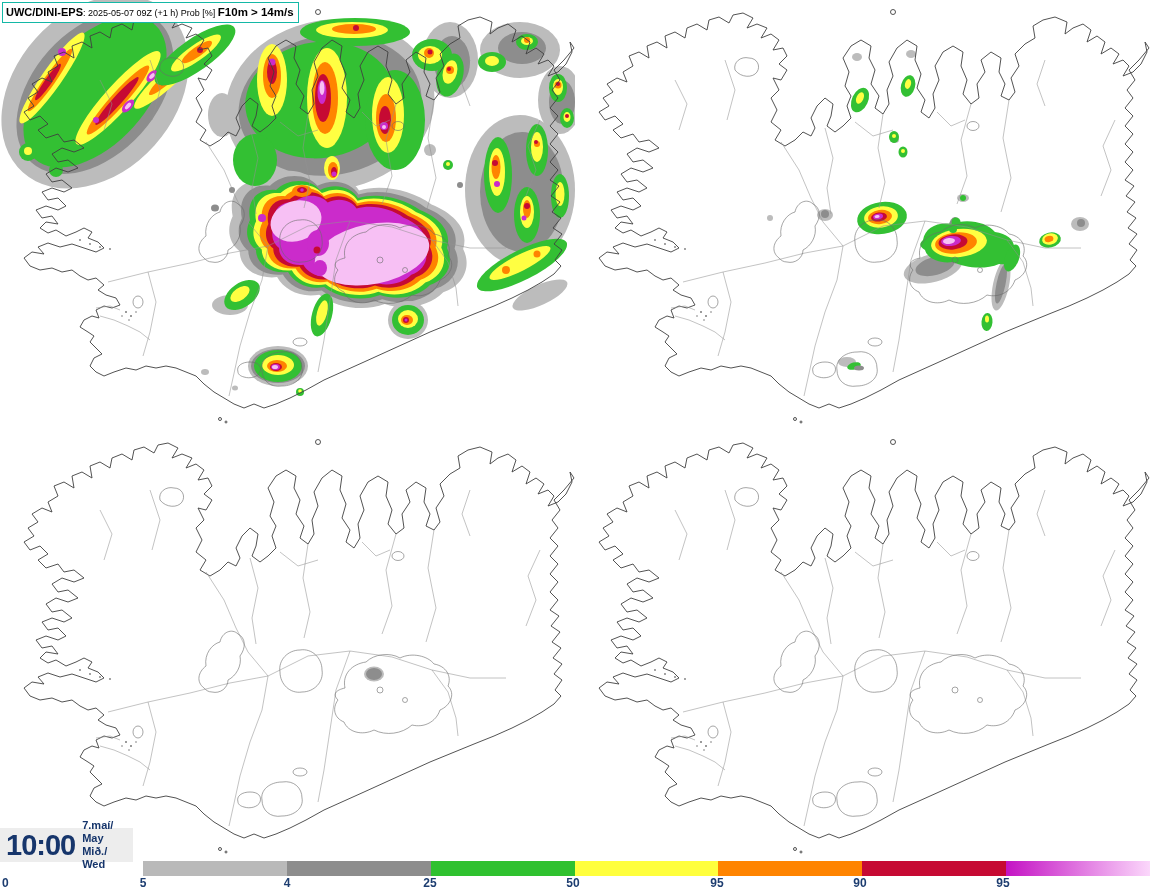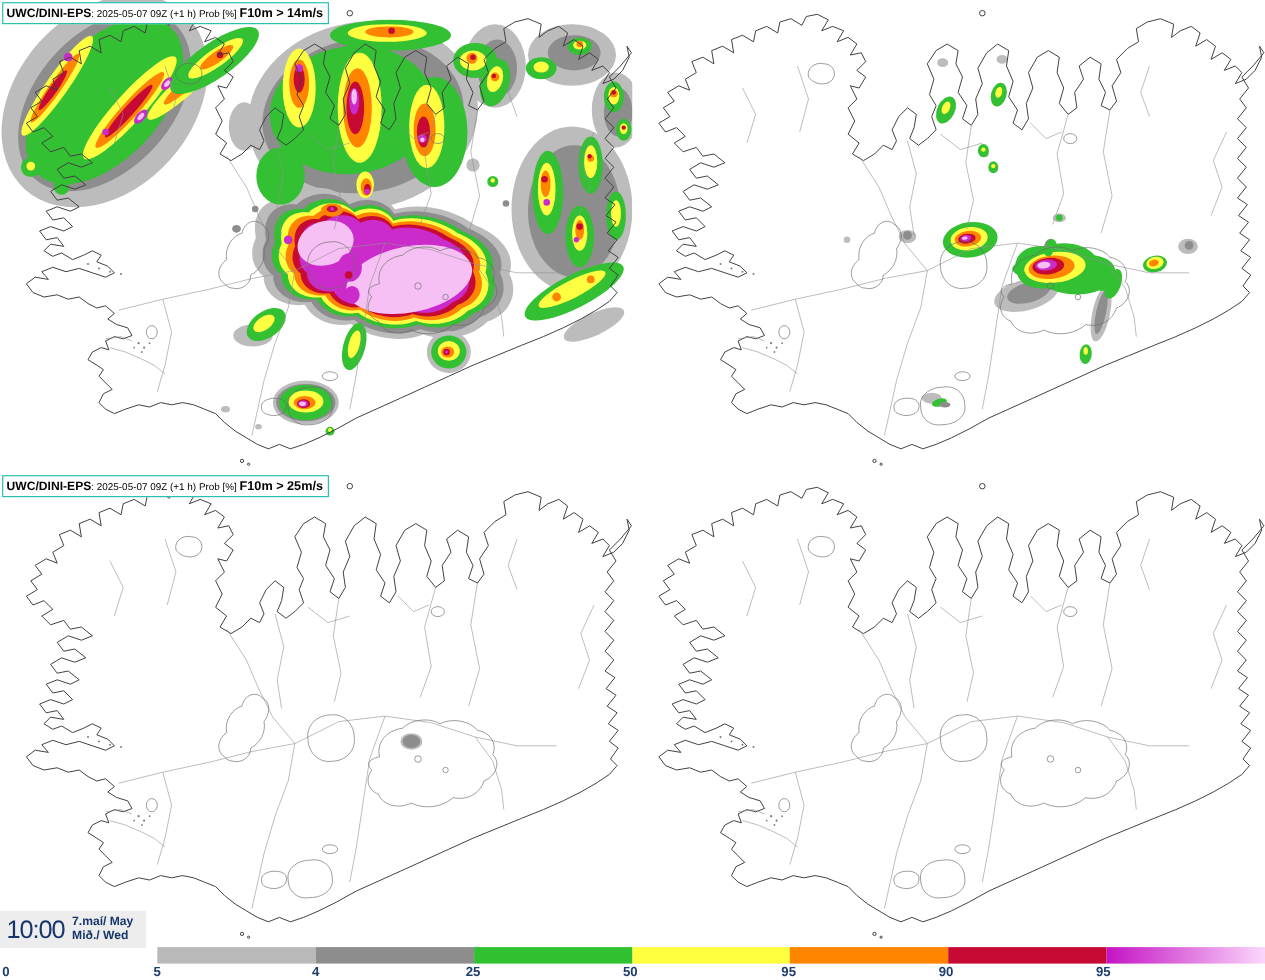--- a/index.html
+++ b/index.html
@@ -18,21 +18,21 @@
   .c-lgray{fill:#bcbcbc}.c-dgray{fill:#8d8d8d}.c-green{fill:#33c033}
   .c-yellow{fill:#ffff42}.c-orange{fill:#ff8400}.c-crimson{fill:#c60a33}
   .c-magenta{fill:#cb2bcb}.c-pink{fill:#f7c0f4}
   .coast{fill:none;stroke:#404040;stroke-width:0.9;stroke-linejoin:round;}
   .bound{fill:none;stroke:#919191;stroke-width:0.55;}
   .glac{fill:none;stroke:#6a6a6a;stroke-width:0.6;}
   .spk{fill:#7a7a7a;}
   
   #timestamp-box{position:absolute;left:0;top:828px;width:133px;height:34px;background:#ededed;
     display:flex;align-items:center;gap:7px;padding-left:6px;box-sizing:border-box;z-index:10;}
-  #time-value{font-size:23px;font-weight:normal;color:#16356b;letter-spacing:-1px;}
+  #time-value{font-size:29px;font-weight:bold;color:#16356b;letter-spacing:-1px;}
   .date-lines{display:flex;flex-direction:column;justify-content:center;}
   .date-line{font-size:11px;font-weight:bold;color:#16356b;line-height:13px;}
   #colorbar{position:absolute;left:143px;top:861px;width:1007px;height:15px;display:flex;z-index:10;}
   .cb-seg{flex:1 1 0;height:100%;}
   .tick{position:absolute;top:876px;font-size:12px;font-weight:600;color:#1d3d70;z-index:10;}
   .tick.mid{transform:translateX(-50%);}
   .tick.last{transform:translateX(-100%);margin-top:48px;}
 </style>
 </head>
 <body>
@@ -341,21 +341,20 @@
     <use href="#ov20"></use>
       <use href="#basemap"></use>
   </svg>
 </div>
 
 <div class="panel" id="panel3">
   <svg viewBox="0 0 575 430" width="575" height="430">
     <use href="#ov25"></use>
       <use href="#basemap"></use>
   </svg>
-  <div class="titlebox"><span class="t-brand">UWC/DINI-EPS</span><span class="t-meta">: 2025-05-07 09Z (+1 h) Prob [%] </span><span class="t-thresh">F10m &gt; 25m/s</span></div>
 </div>
 
 <div class="panel" id="panel4">
   <svg viewBox="0 0 575 430" width="575" height="430">
     <use href="#basemap"></use>
   </svg>
 </div>
 
 <div id="timestamp-box">
   <span id="time-value">10:00</span>

